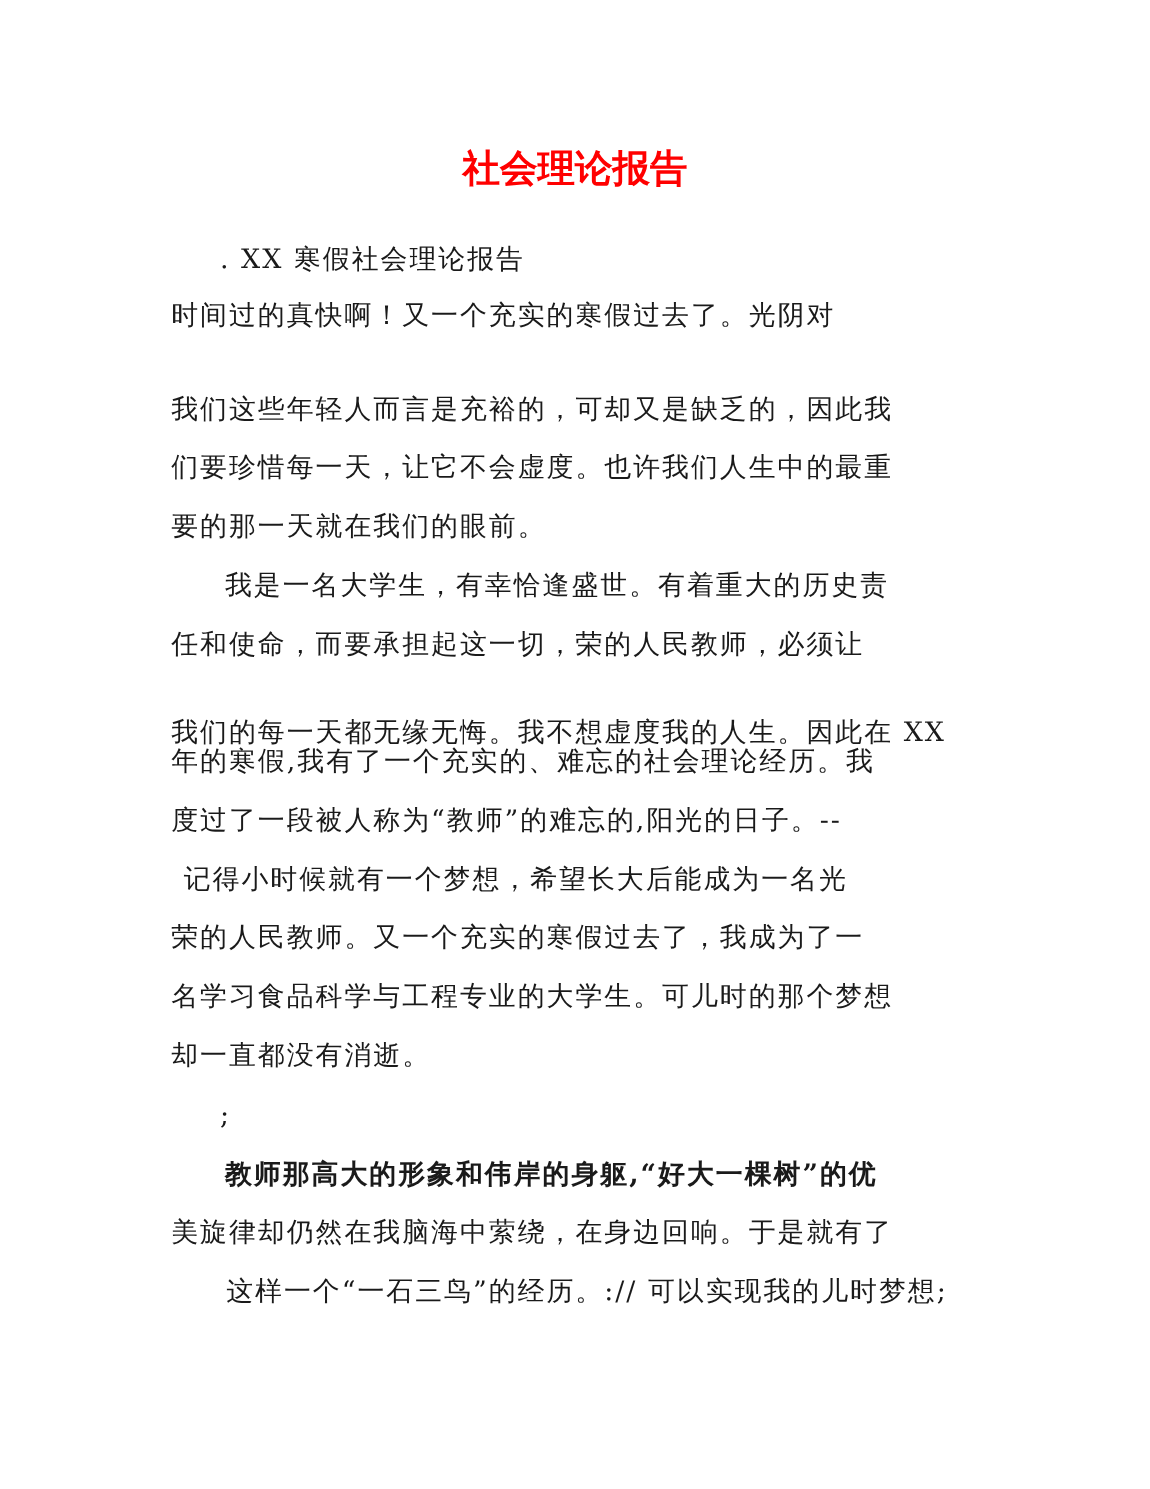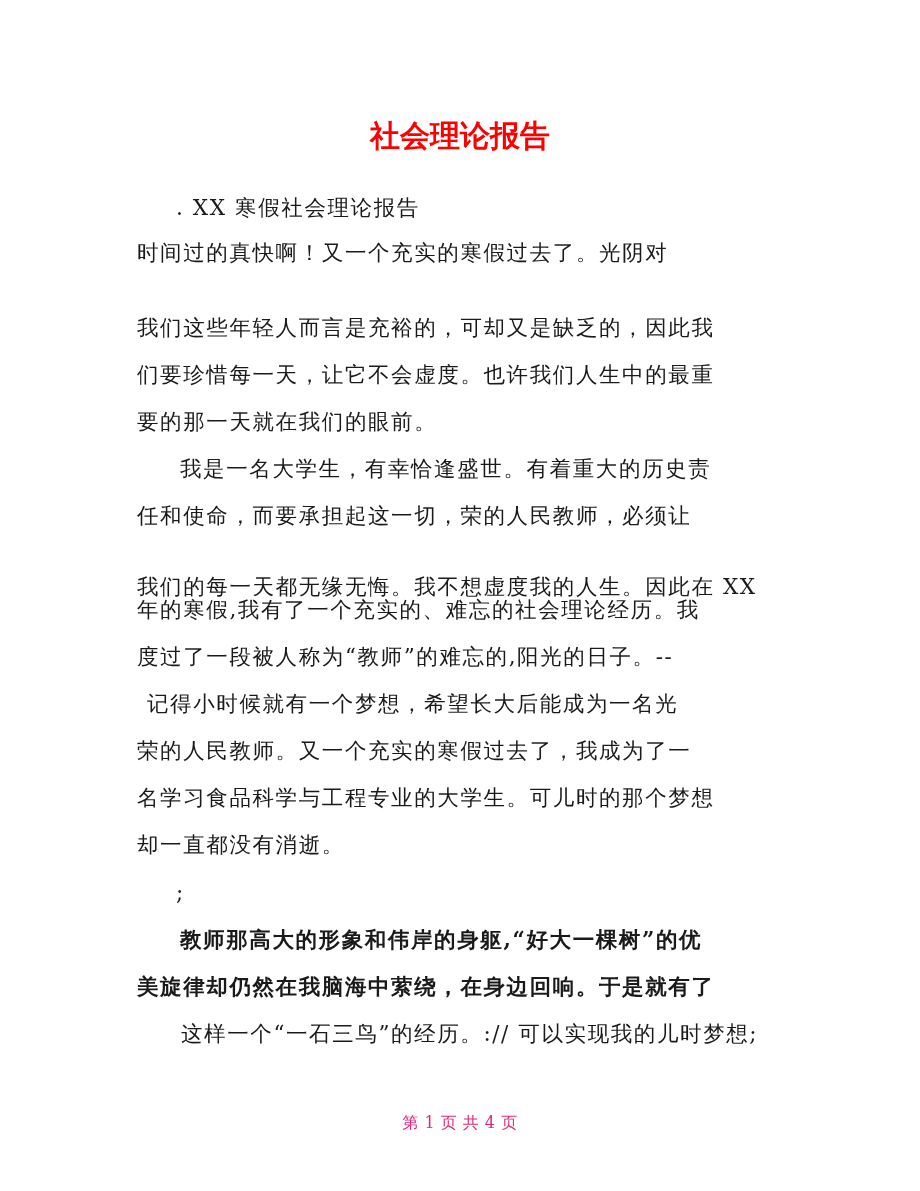--- a/index.html
+++ b/index.html
@@ -72,18 +72,17 @@
     <div class="line" style="top: 502px; left: 137px;">任和使命，而要承担起这一切，荣的人民教师，必须让</div>
     <div class="line" style="top: 573px; left: 137px;">我们的每一天都无缘无悔。我不想虚度我的人生。因此在 XX</div>
     <div class="line" style="top: 596px; left: 137px;">年的寒假,我有了一个充实的、难忘的社会理论经历。我</div>
     <div class="line" style="top: 643px; left: 137px;">度过了一段被人称为“教师”的难忘的,阳光的日子。--</div>
     <div class="line" style="top: 690px; left: 137px; margin-left: 10px;">记得小时候就有一个梦想，希望长大后能成为一名光</div>
     <div class="line" style="top: 737px; left: 137px;">荣的人民教师。又一个充实的寒假过去了，我成为了一</div>
     <div class="line" style="top: 784px; left: 137px;">名学习食品科学与工程专业的大学生。可儿时的那个梦想</div>
     <div class="line" style="top: 831px; left: 137px;">却一直都没有消逝。</div>
     <div class="line" style="top: 879px; left: 176px;">;</div>
     <div class="line" style="top: 926px; left: 180px; font-weight: bold;">教师那高大的形象和伟岸的身躯,“好大一棵树”的优</div>
-    <div class="line" style="top: 973px; left: 137px; font-weight: bold;">美旋律却仍然在我脑海中萦绕，在身边回响。于是就有了</div>
+    <div class="line" style="top: 973px; left: 137px;">美旋律却仍然在我脑海中萦绕，在身边回响。于是就有了</div>
     <div class="line" style="top: 1020px; left: 137px; margin-left: 44px;">这样一个“一石三鸟”的经历。:// 可以实现我的儿时梦想;</div>
   </div>
 
-  <div class="footer">第 1 页 共 4 页</div>
 </div>
 
 </body></html>

